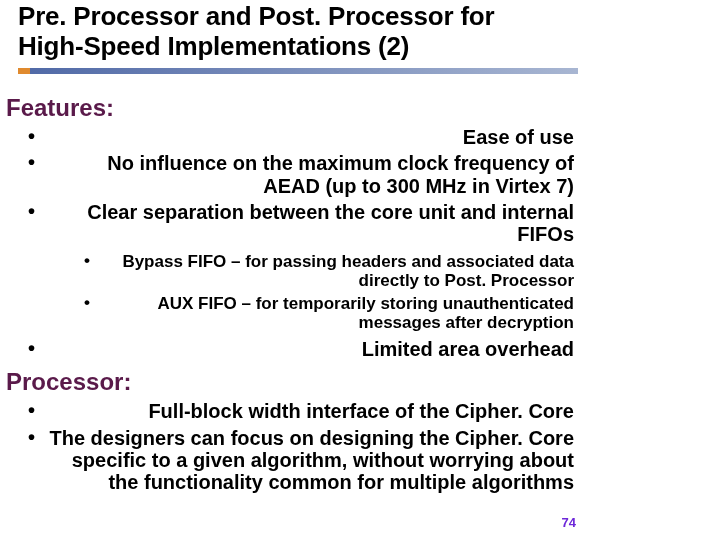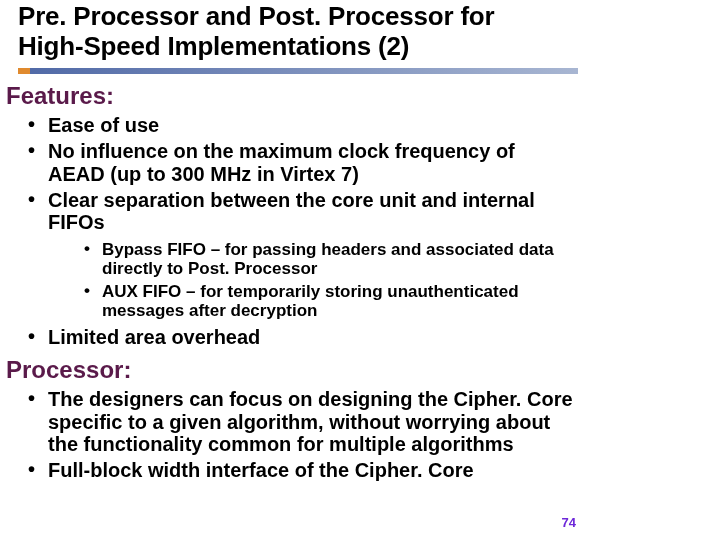--- a/index.html
+++ b/index.html
@@ -36,39 +36,41 @@
   .accent-bar {
     margin-top: 6px;
     height: 6px;
     width: 100%;
     background: linear-gradient(to right,
       #e08a2e 0, #e08a2e 12px,
       #516aa7 12px, #a8b6d2 100%);
   }
   .body {
     padding: 6px 14px 0 6px;
+    margin-top: 12px;
   }
   .section-head {
     font-size: 24px;
     font-weight: bold;
     color: #5a1a4a;
     margin: 2px 0 2px 0;
   }
   ul.level1 {
     margin: 0 0 0 42px;
     padding: 0;
     list-style: none;
   }
   ul.level1 > li {
     position: relative;
     font-size: 20px;
     font-weight: bold;
     color: #000;
     line-height: 1.12;
     padding: 2px 0 2px 0;
+    text-align: right;
   }
   ul.level1 > li::before {
     content: "•";
     position: absolute;
     left: -20px;
     top: 1px;
     font-size: 20px;
     color: #000;
   }
   ul.level2 {
@@ -125,20 +127,20 @@
         <ul class="level2">
           <li>Bypass FIFO – for passing headers and associated data directly to Post. Processor</li>
           <li>AUX FIFO – for temporarily storing unauthenticated messages after decryption</li>
         </ul>
       </li>
       <li>Limited area overhead</li>
     </ul>
 
     <div class="section-head" style="margin-top:6px">Processor:</div>
     <ul class="level1">
+      <li>Full-block width interface of the Cipher. Core</li>
       <li>The designers can focus on designing the Cipher. Core specific to a given algorithm, without worrying about the functionality common for multiple algorithms</li>
-      <li>Full-block width interface of the Cipher. Core</li>
     </ul>
 
   </div>
 
   <div class="pagenum">74</div>
 </div>
 
 </body></html>

